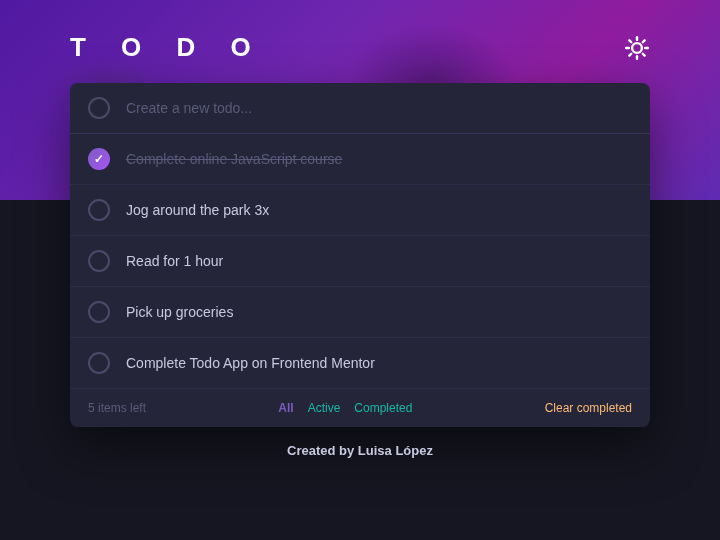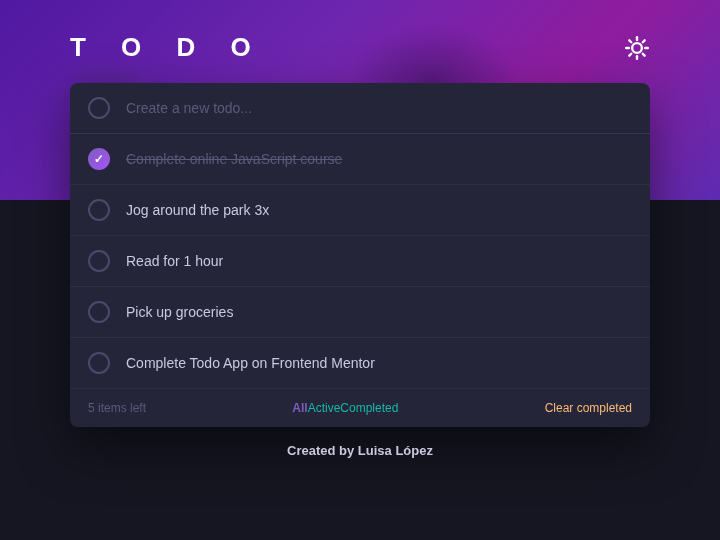--- a/index.html
+++ b/index.html
@@ -167,20 +167,21 @@
       justify-content: space-between;
     }
 
     .items-left {
       font-size: 12px;
       color: #5a5a7a;
     }
 
     .filter-group {
       display: flex;
+      gap: 14px;
     }
 
     .filter-btn {
       font-size: 12px;
       color: #14b8a6;
       cursor: pointer;
       background: none;
       border: none;
       font-family: inherit;
     }

